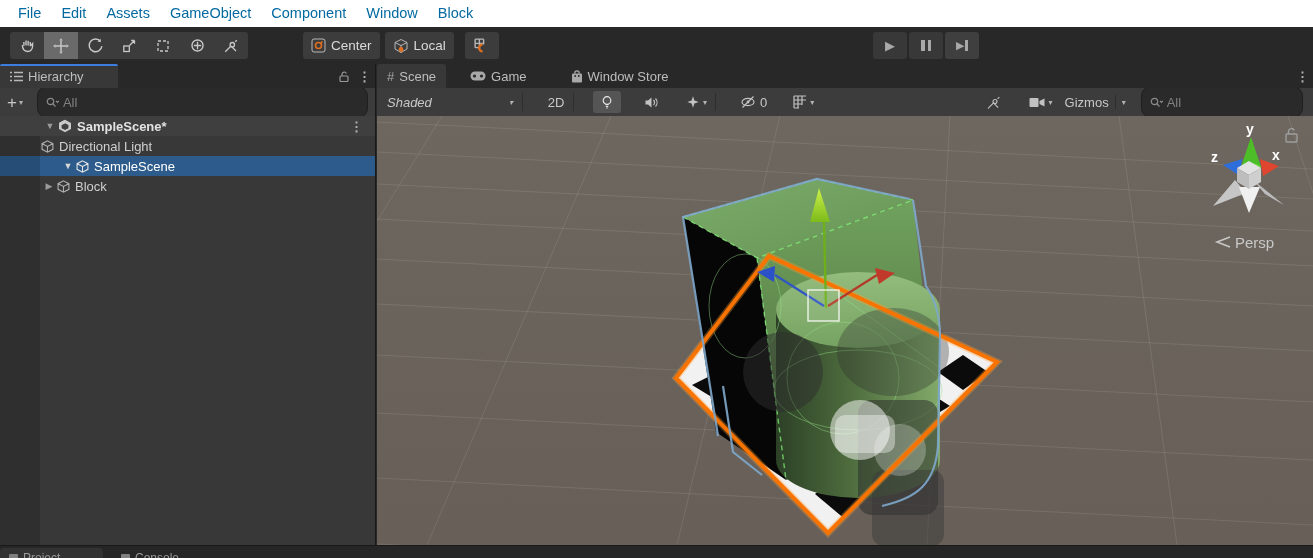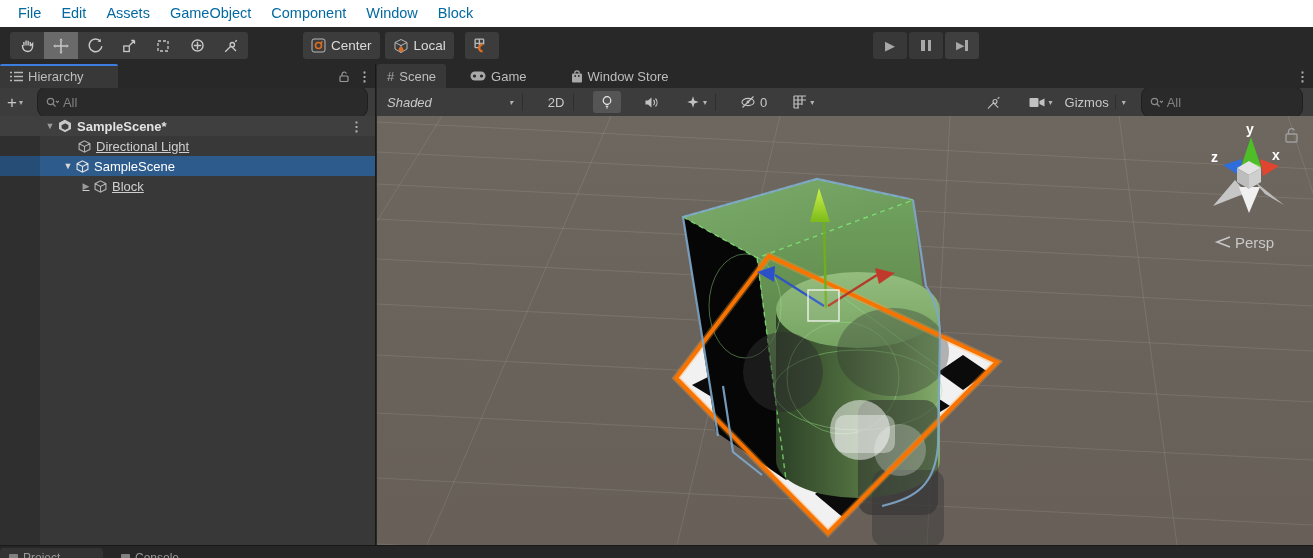--- a/index.html
+++ b/index.html
@@ -52,21 +52,21 @@
   
   .tree { flex:1; position:relative; background:#383838; overflow:hidden; }
   .trow { height:20px; display:flex; align-items:center; font-size:13px; color:#CFCFCF; position:relative; }
   .trow.scene-row { background:#3F3F3F; font-weight:bold; color:#E2E2E2; padding-left:42px; }
   .trow.selected { background:#2D5C8C; color:#FFFFFF; }
   .fold { width:16px; font-size:9px; color:#9A9A9A; text-align:center; flex:none; }
   .trow .obj-icon { margin-right:5px; flex:none; display:flex; }
   .trow .lbl { white-space:nowrap; }
   .scene-kebab { position:absolute; right:12px; color:#B0B0B0; font-weight:bold; font-size:13px; }
   .gutter { position:absolute; left:0; top:20px; bottom:0; width:40px; background:rgba(0,0,0,0.16); pointer-events:none; z-index:3; }
-  .pad78 { padding-left:78px;text-decoration:underline; } .pad60 { padding-left:60px; }
+  .pad78 { padding-left:41px; } .pad60 { padding-left:60px; }
 
   
   .stoolbar { height:28px; background:#3C3C3C; display:flex; align-items:center; padding:0 4px; flex:none; color:#C8C8C8; font-size:13px; }
   .sdrop { display:flex; align-items:center; width:138px; padding:0 6px; height:22px;font-style:italic; }
   .sdrop .caret { margin-left:auto; font-size:8px; color:#B4B4B4; }
   .sdiv { width:1px; height:18px; background:#2E2E2E; margin:0 3px; }
   .sbtn { height:22px; min-width:28px; padding:0 5px; display:flex; align-items:center; justify-content:center; gap:3px; border-radius:3px;margin-left:16px; }
   .sbtn.active { background:#555555; }
   .sbtn svg { stroke:#C2C2C2; fill:none; stroke-width:1.2; }
   .caret { font-size:8px; color:#B4B4B4; }

